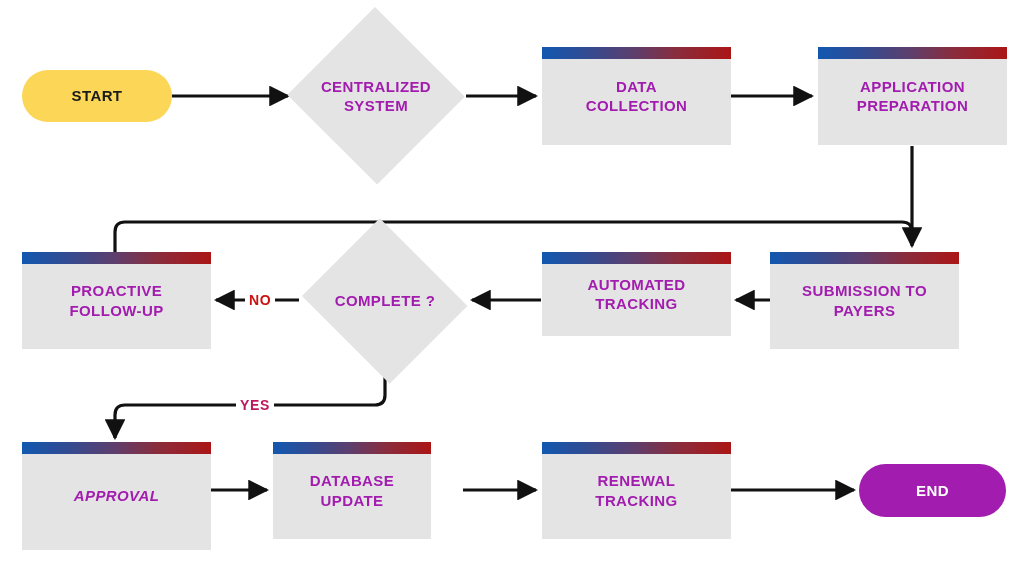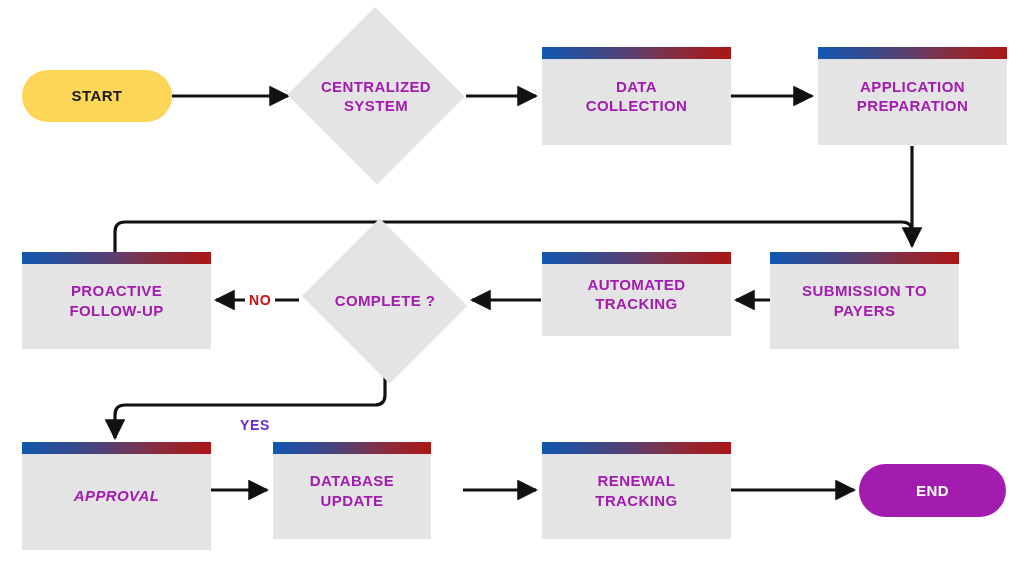--- a/index.html
+++ b/index.html
@@ -95,21 +95,21 @@
   .edge-label {
     position: absolute;
     font-weight: bold;
     font-size: 14px;
     letter-spacing: 0.6px;
     background: #ffffff;
     padding: 1px 4px;
     line-height: 1;
   }
   .edge-label.no  { color: #cc1111; }
-  .edge-label.yes { color: #6d28d9; margin-top: 20px; }
+  .edge-label.yes { color: #be185d; }
 </style>
 </head>
 <body>
 
 <div id="canvas">
 
   <svg id="edges" viewBox="0 0 1024 576" width="1024" height="576">
     <defs>
       <marker id="arrow" viewBox="0 0 10 10" refX="9" refY="5" markerWidth="6.5" markerHeight="6.5" orient="auto-start-reverse">
         <path d="M 0 0 L 10 5 L 0 10 z" fill="#111111"></path>

